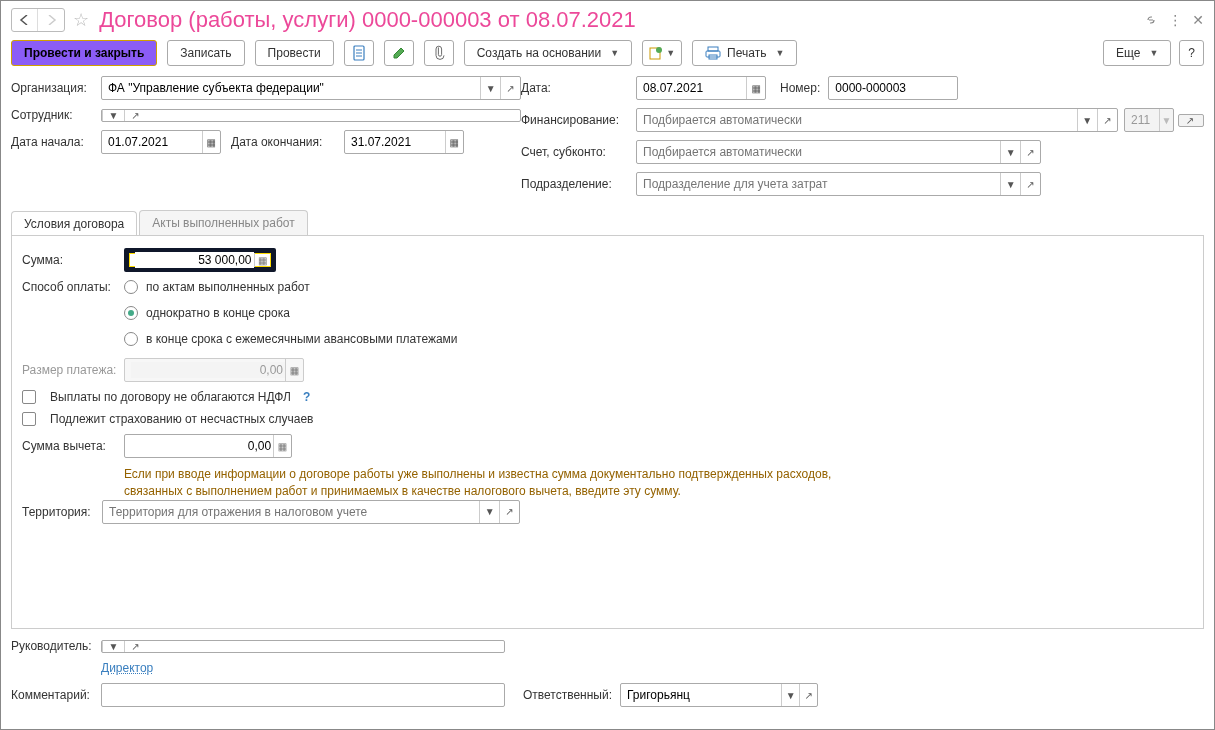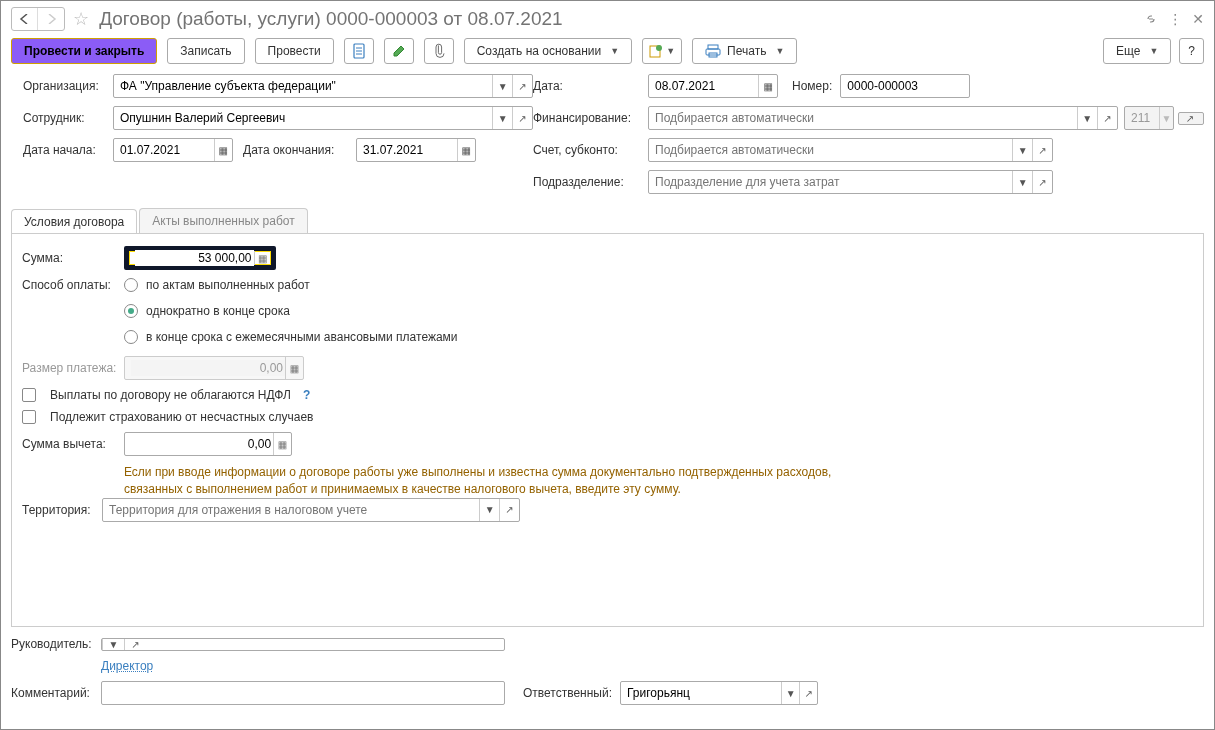--- a/index.html
+++ b/index.html
@@ -21,21 +21,21 @@
     gap: 6px;
   }
   .navgroup { border:1px solid #bbb; border-radius:3px; display:flex; }
   .navbtn {
     width:26px; height:22px; display:flex; align-items:center; justify-content:center;
     border-right:1px solid #ddd; cursor:pointer;
     color:#555;
   }
   .navbtn:last-child{border-right:none; color:#bbb;}
   .star-icon { font-size:18px; color:#bbb; margin:0 2px; }
-  .title { font-size:19px; font-weight:400; color:#737373; margin-left:2px; }
+  .title { font-size:22px; font-weight:400; color:#ec4899; margin-left:2px; }
   .titlebar-right { margin-left:auto; display:flex; gap:10px; align-items:center; color:#888; }
   .tb-icon { font-size:14px; color:#888; cursor:pointer; }
 
   
   .toolbar {
     display:flex; align-items:center; gap:10px;
     padding: 5px 10px 6px 10px;
   }
   .btn {
     border:1px solid #aaa; border-radius:3px;
@@ -44,21 +44,21 @@
   }
   .btn.yellow { background:#8b5cf6; border-color:#d0a000; font-weight:bold; color:#000; }
   .iconbtn {
     border:1px solid #aaa; border-radius:3px; width:30px; height:26px;
     display:inline-flex; align-items:center; justify-content:center; cursor:pointer; background:#fff;
   }
   .caret { font-size:9px; margin-left:3px; color:#555; }
   .toolbar-right { margin-left:auto; display:flex; gap:8px; }
 
   
-  .form-area { padding: 4px 10px 0 22px; }
+  .form-area { padding: 4px 10px 0 10px; }
   .row { display:flex; align-items:center; margin-bottom:8px; }
   .lbl { width:90px; }
   .lbl-r { width:115px; }
   .input-combo {
     display:flex; border:1px solid #aaa; border-radius:2px; background:#fff;
   }
   .input-combo.disabled { background:#f3f3f3; }
   .input-combo input {
     border:none; outline:none; padding:3px 6px; height:22px; background:transparent; font:inherit; width:100%;
   }
@@ -212,21 +212,20 @@
         <span class="lbl">Организация:</span>
         <div class="input-combo" style="flex:1">
           <input value="ФА &quot;Управление субъекта федерации&quot;" style="">
           <div class="act">▼</div>
           <div class="act">↗</div>
         </div>
       </div>
       <div class="row">
         <span class="lbl">Сотрудник:</span>
         <div class="input-combo" style="flex:1">
-          <input value="Опушнин Валерий Сергеевич" style="">
           <div class="act">▼</div>
           <div class="act">↗</div>
         </div>
       </div>
       <div class="row">
         <span class="lbl">Дата начала:</span>
         <div class="input-combo" style="width:120px">
           <input value="01.07.2021" style="">
           <div class="act">▦</div>
         </div>

